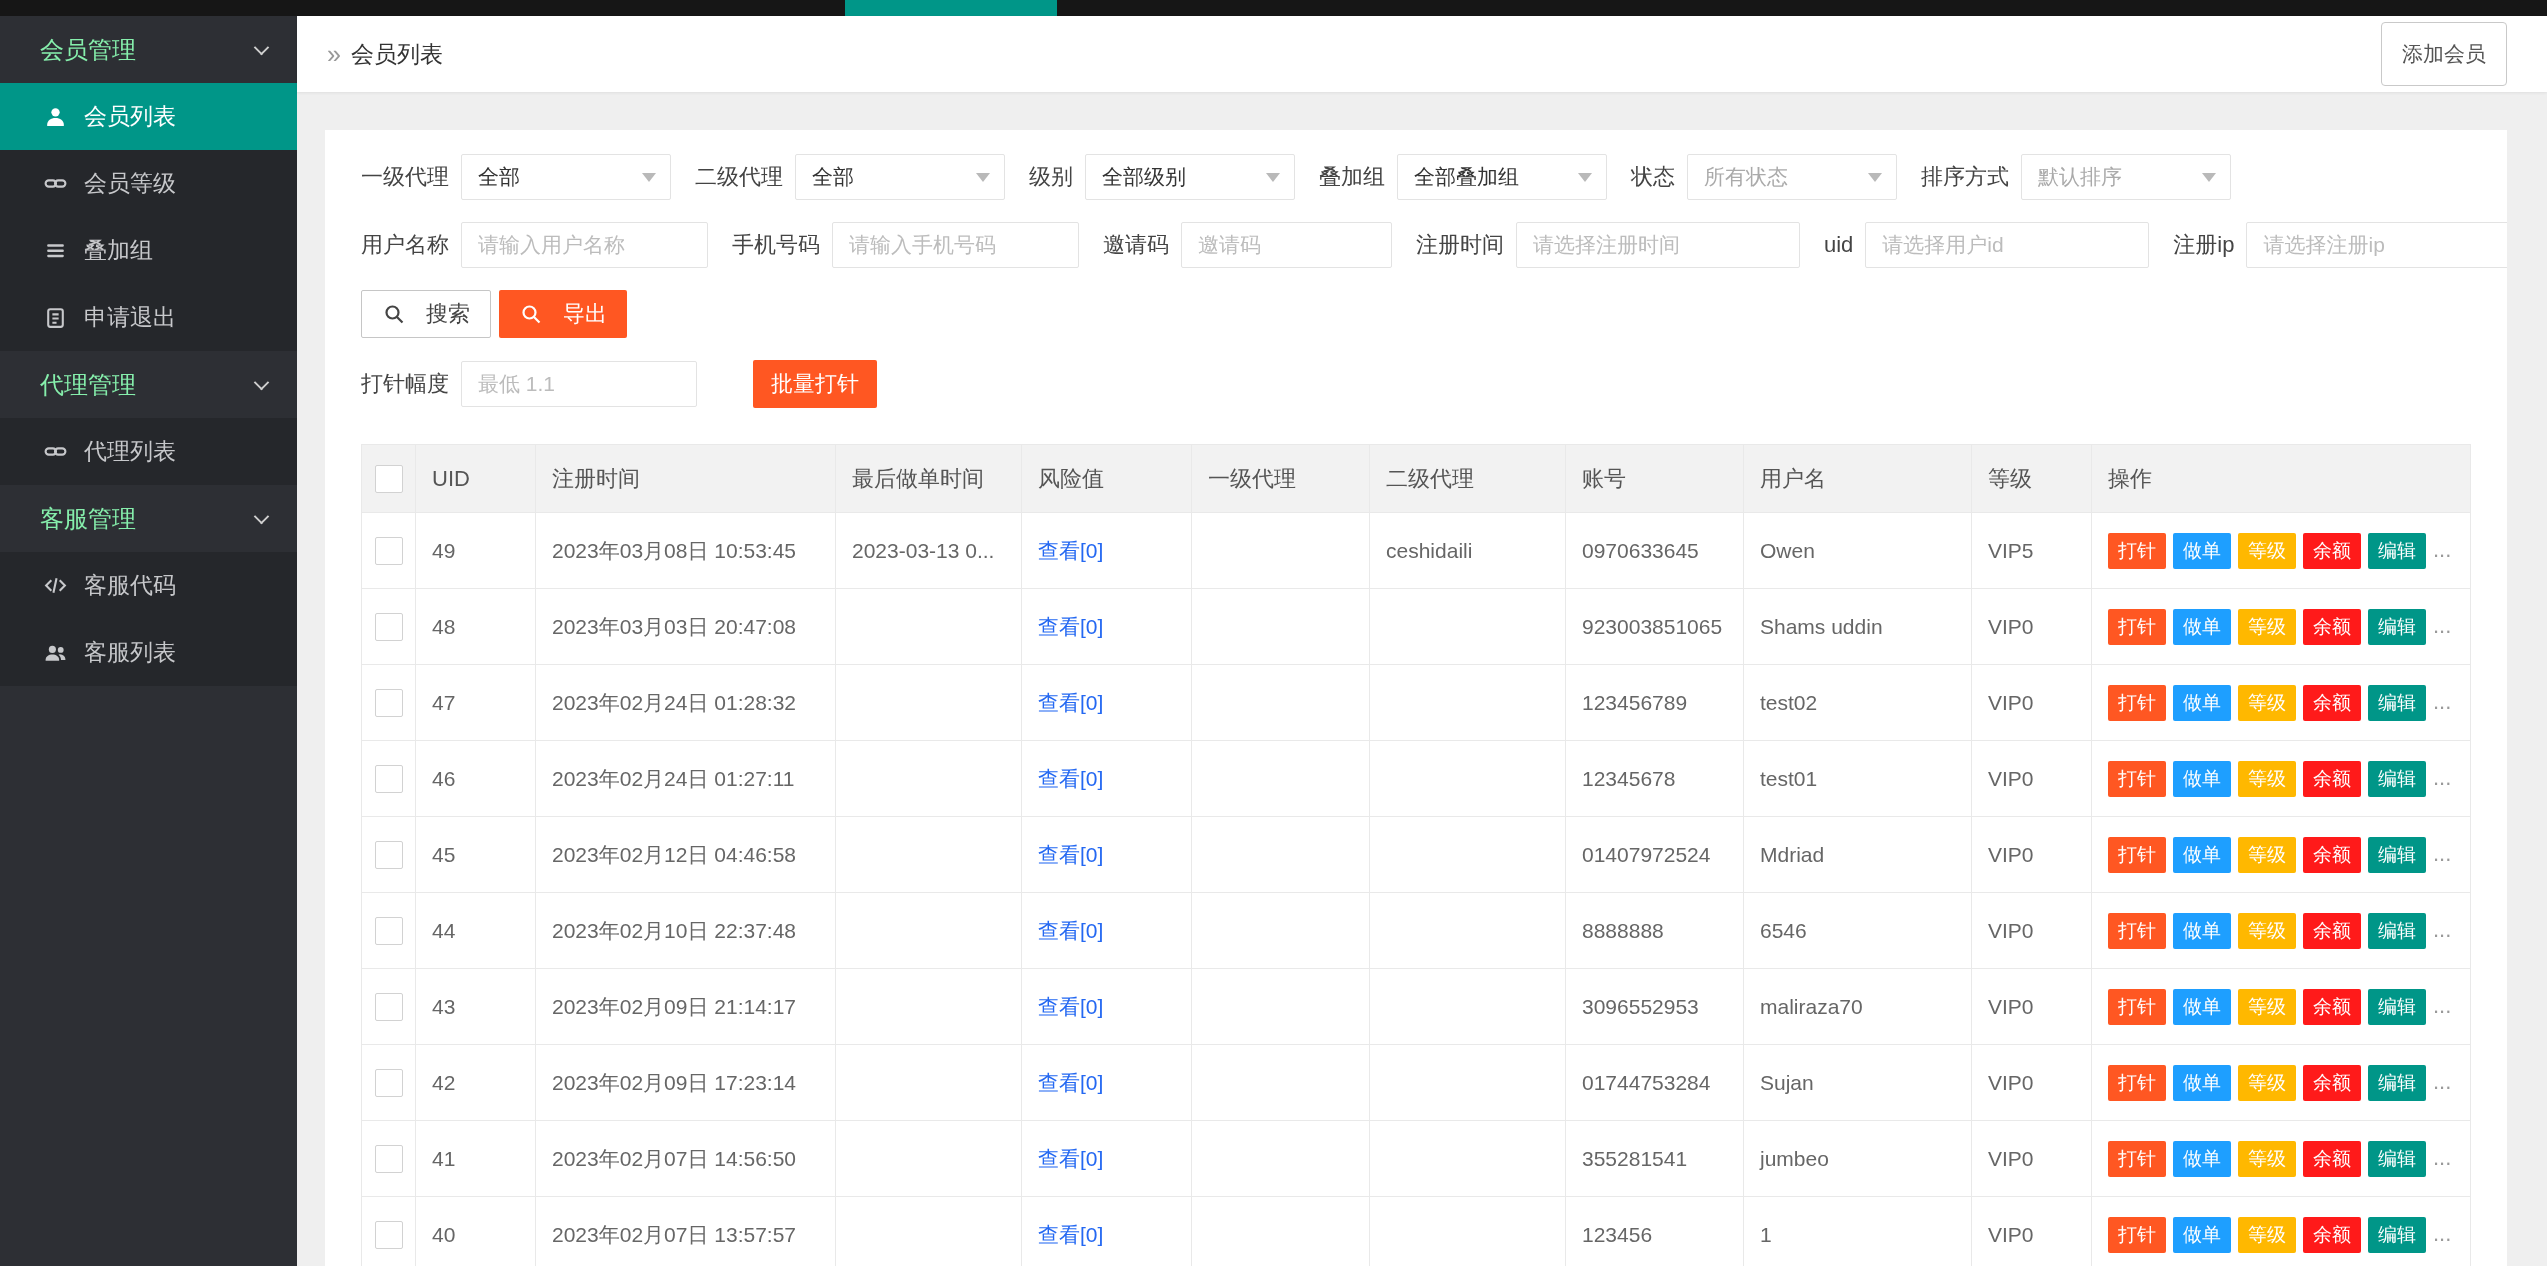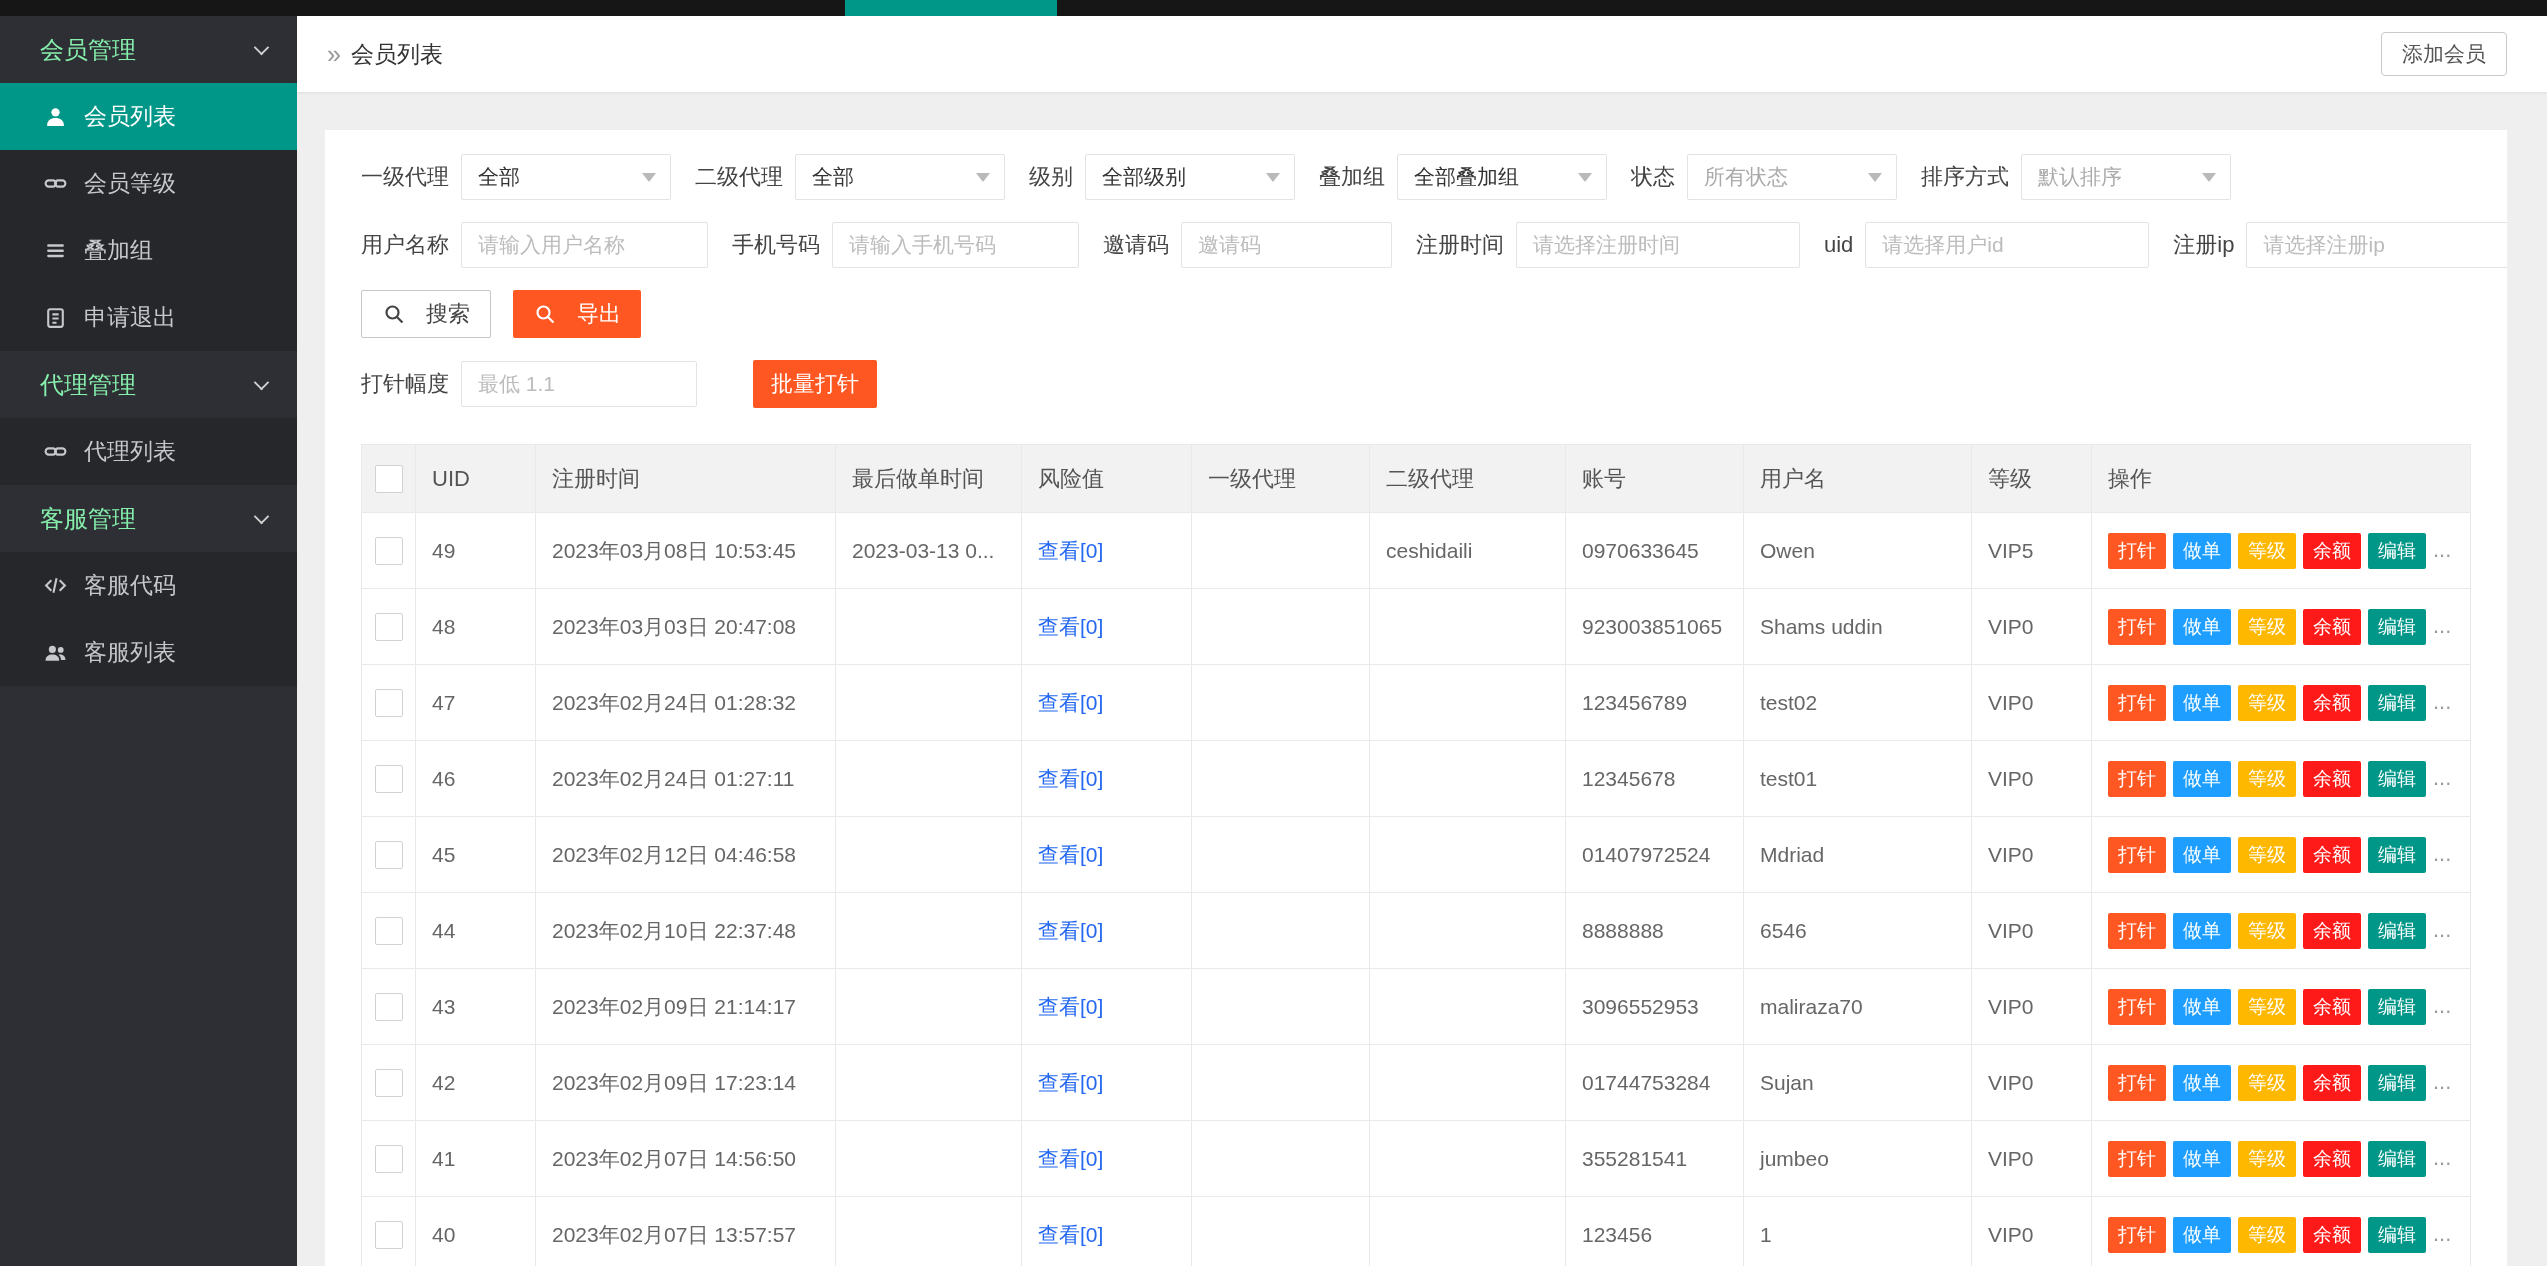--- a/index.html
+++ b/index.html
@@ -19,21 +19,21 @@
   .nav-item.active{background:var(--accent,#009688);color:#fff}
   .nav-icon{width:30px;height:30px;margin-right:14px;display:inline-flex;align-items:center;justify-content:center;flex:none}
   .nav-icon svg{width:25px;height:25px}
   .chev{position:absolute;right:30px;top:50%;width:11px;height:11px;border-right:2px solid #cfcfcf;border-bottom:2px solid #cfcfcf;transform:translateY(-72%) rotate(45deg)}
 
   
   .main{flex:1;display:flex;flex-direction:column;min-width:0}
   .pagebar{height:76px;background:#fff;display:flex;align-items:center;justify-content:space-between;padding:0 40px 0 30px;box-shadow:0 1px 3px rgba(0,0,0,.07);position:relative;z-index:2}
   .breadcrumb{font-size:23px;color:#333;display:flex;align-items:center;gap:10px}
   .crumb-icon{color:#999;font-size:25px}
-  .btn-add{background:#fff;border:1px solid #c9c9c9;border-radius:4px;height:44px;padding:0 20px;font-size:21px;color:#555;cursor:pointer;font-family:Liberation Sans, sans-serif}
+  .btn-add{background:#fff;border:1px solid #c9c9c9;border-radius:4px;height:64px;padding:0 20px;font-size:21px;color:#555;cursor:pointer;font-family:Liberation Sans, sans-serif}
 
   .content{flex:1;padding:38px 40px 0 28px;overflow:hidden}
   .card{background:#fff;padding:24px 36px 0 36px;height:100%;overflow:hidden}
 
   
   .frow{display:flex;align-items:center;margin-bottom:22px;flex-wrap:nowrap}
   .fgroup{display:flex;align-items:center;margin-right:24px}
   .fgroup label{font-size:22px;color:#444;margin-right:12px;white-space:nowrap}
   .select,.tinput{height:46px;border:1px solid #e3e3e3;border-radius:2px;background:#fff}
   .select{width:210px;position:relative;display:flex;align-items:center;padding:0 40px 0 16px;cursor:pointer}
@@ -42,21 +42,21 @@
   .select .arrow{position:absolute;right:14px;top:50%;margin-top:-4px;width:0;height:0;border-left:7px solid transparent;border-right:7px solid transparent;border-top:9px solid #b9b9b9}
   .tinput{width:247px;padding:0 16px;font-size:21px;color:#333;outline:none;font-family:inherit}
   .tinput::placeholder{color:#bcbcbc}
   .tinput.w-sm{width:211px}
   .tinput.w-lg{width:284px}
   .tinput.w-inj{width:236px}
 
   .btn{display:inline-flex;align-items:center;gap:20px;height:48px;padding:0 20px;border-radius:2px;font-size:22px;cursor:pointer;border:none;font-family:inherit}
   .btn svg{width:24px;height:24px}
   .btn-search{background:#fff;border:1px solid #c6c6c6;color:#444}
-  .btn-export{background:var(--orange,#FF5722);color:#fff;margin-left:22px}
+  .btn-export{background:var(--orange,#FF5722);color:#fff;margin-left:8px}
   .btn-batch{background:var(--orange,#FF5722);color:#fff;height:48px;padding:0 18px;border:none;border-radius:2px;font-size:22px;margin-left:32px;cursor:pointer;font-family:inherit}
 
   
   .table-wrap{margin-top:36px}
   table{border-collapse:collapse;width:100%;table-layout:fixed}
   th,td{border:1px solid #e9e9e9;padding:0 16px;text-align:left;overflow:hidden;white-space:nowrap;text-overflow:ellipsis}
   thead th{background:#f2f2f2;height:68px;font-size:22px;color:#555;font-weight:normal}
   tbody td{height:76px;font-size:21px;color:#666;background:#fff}
   .c-center{text-align:center;padding:0}
   .cb{display:inline-block;width:28px;height:28px;border:1px solid #d2d2d2;border-radius:2px;background:#fff;vertical-align:middle;cursor:pointer}

